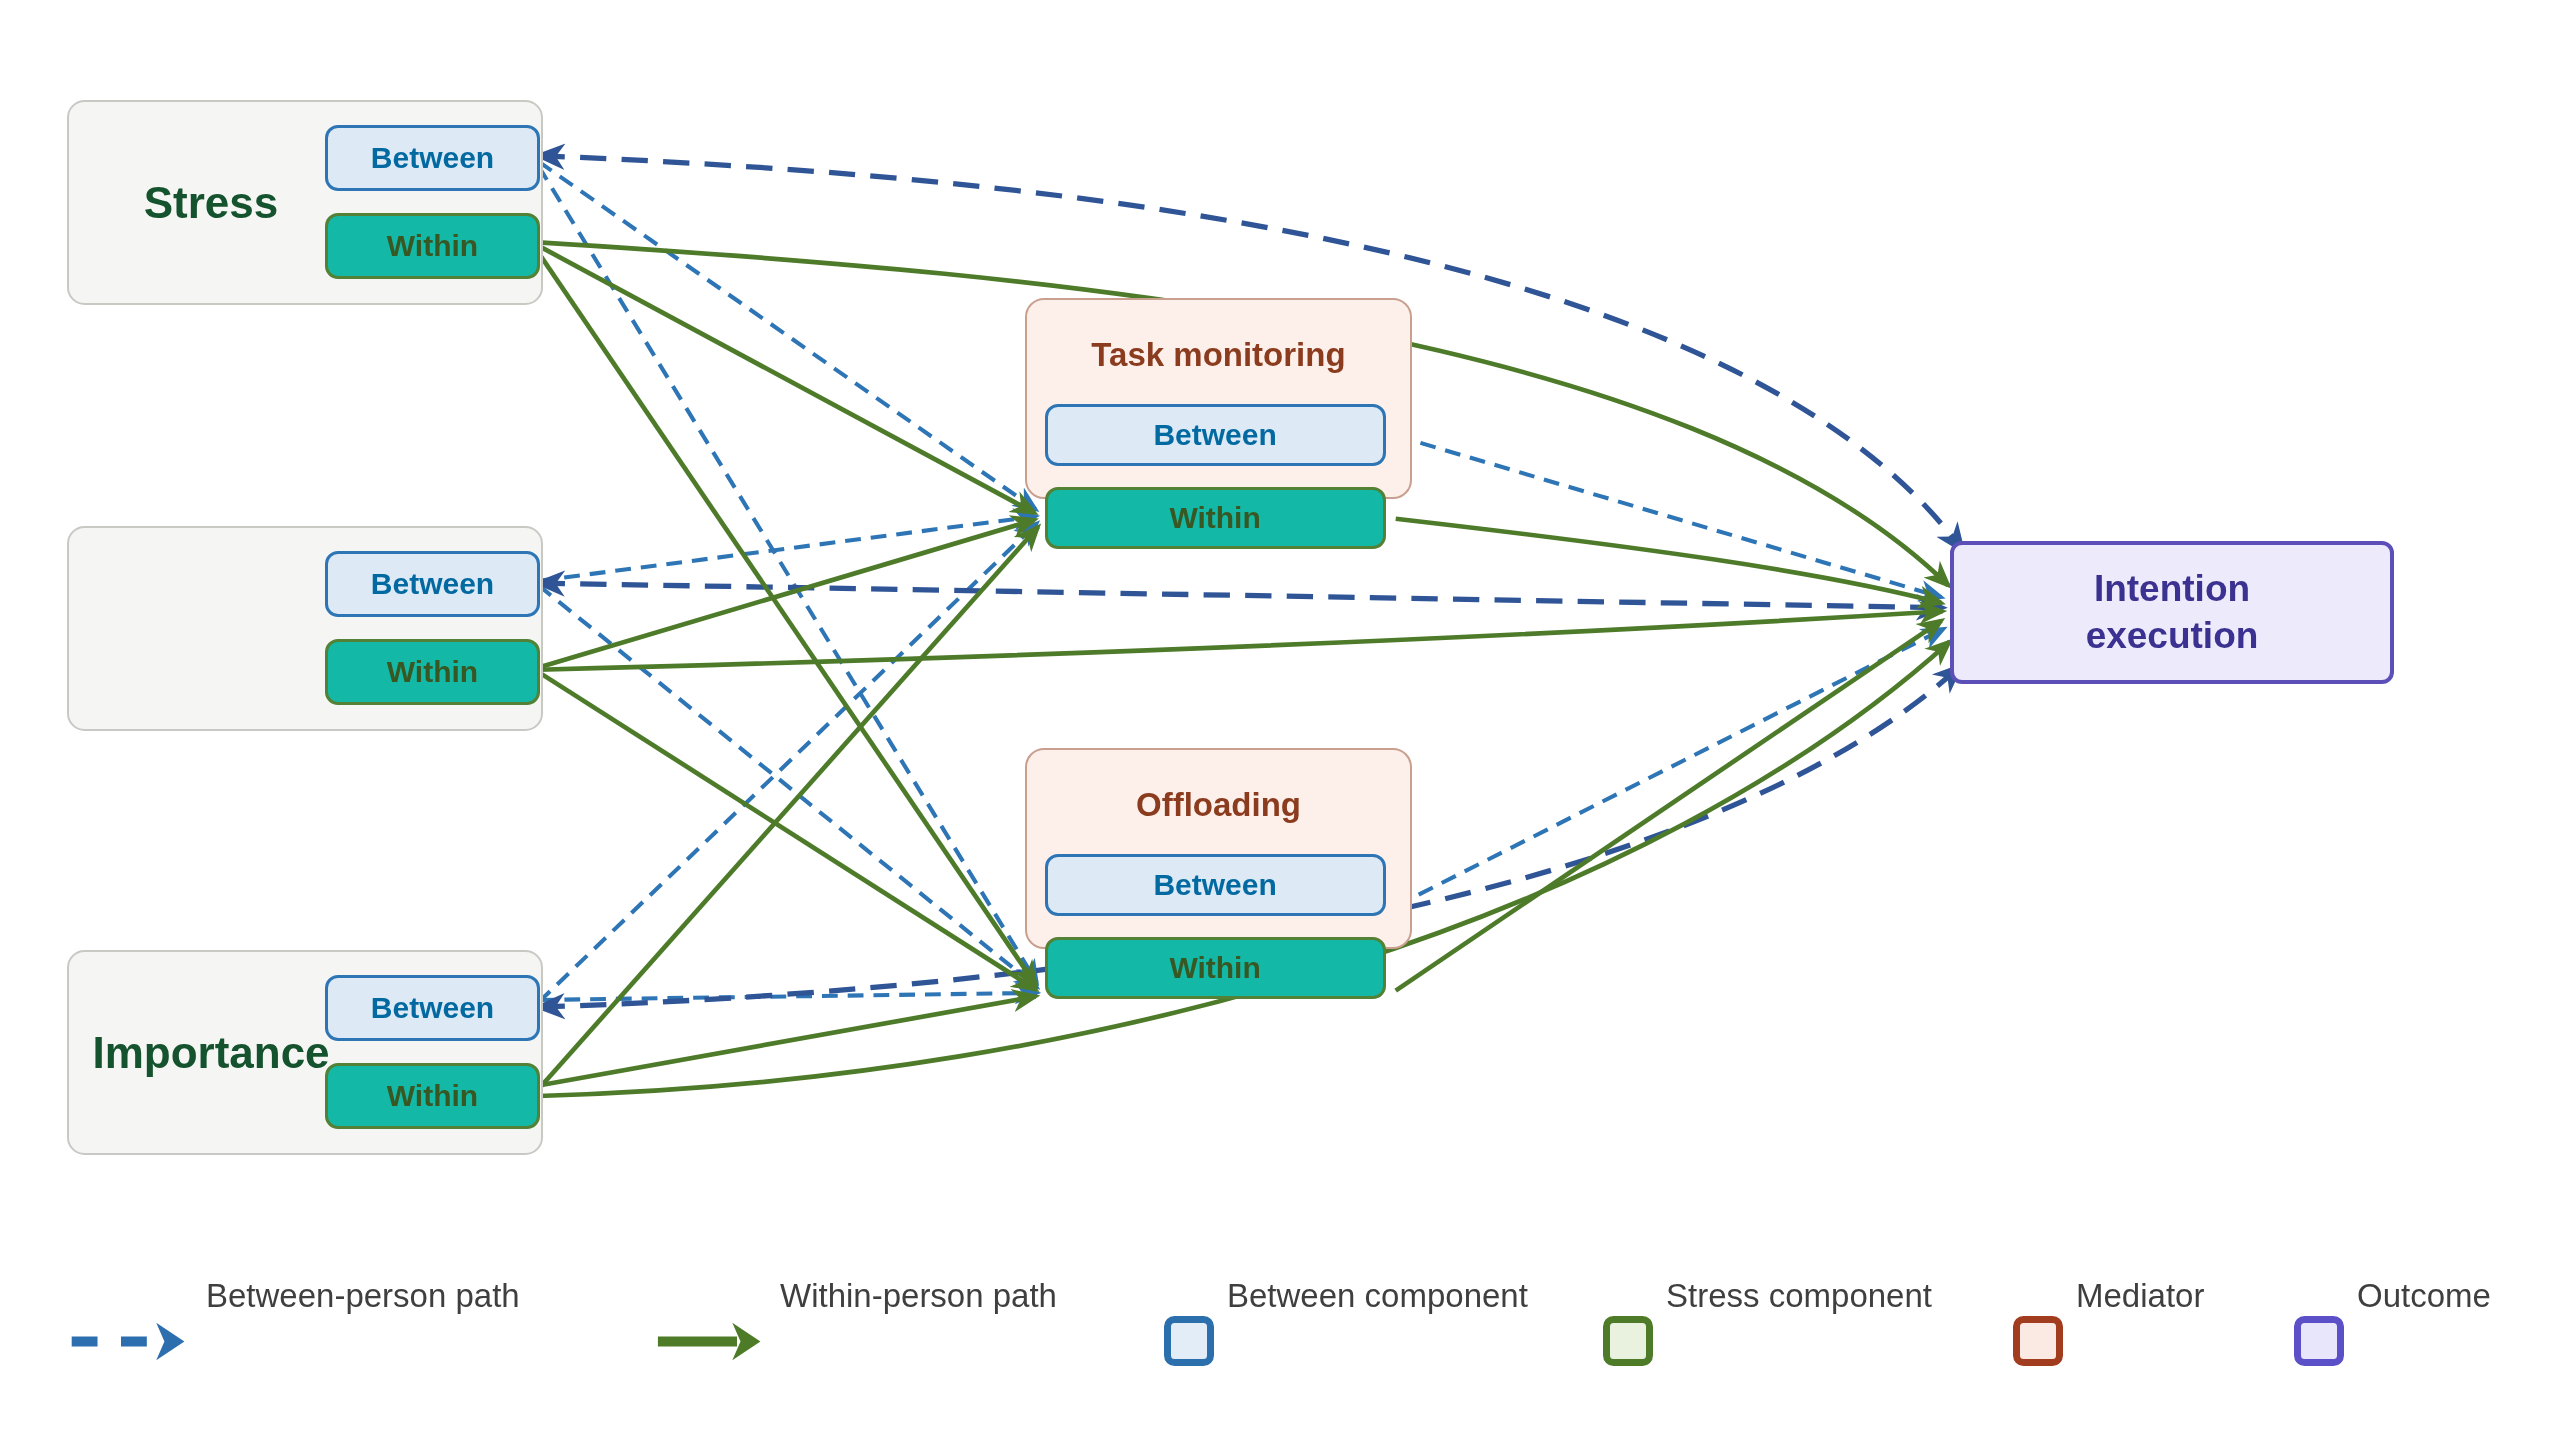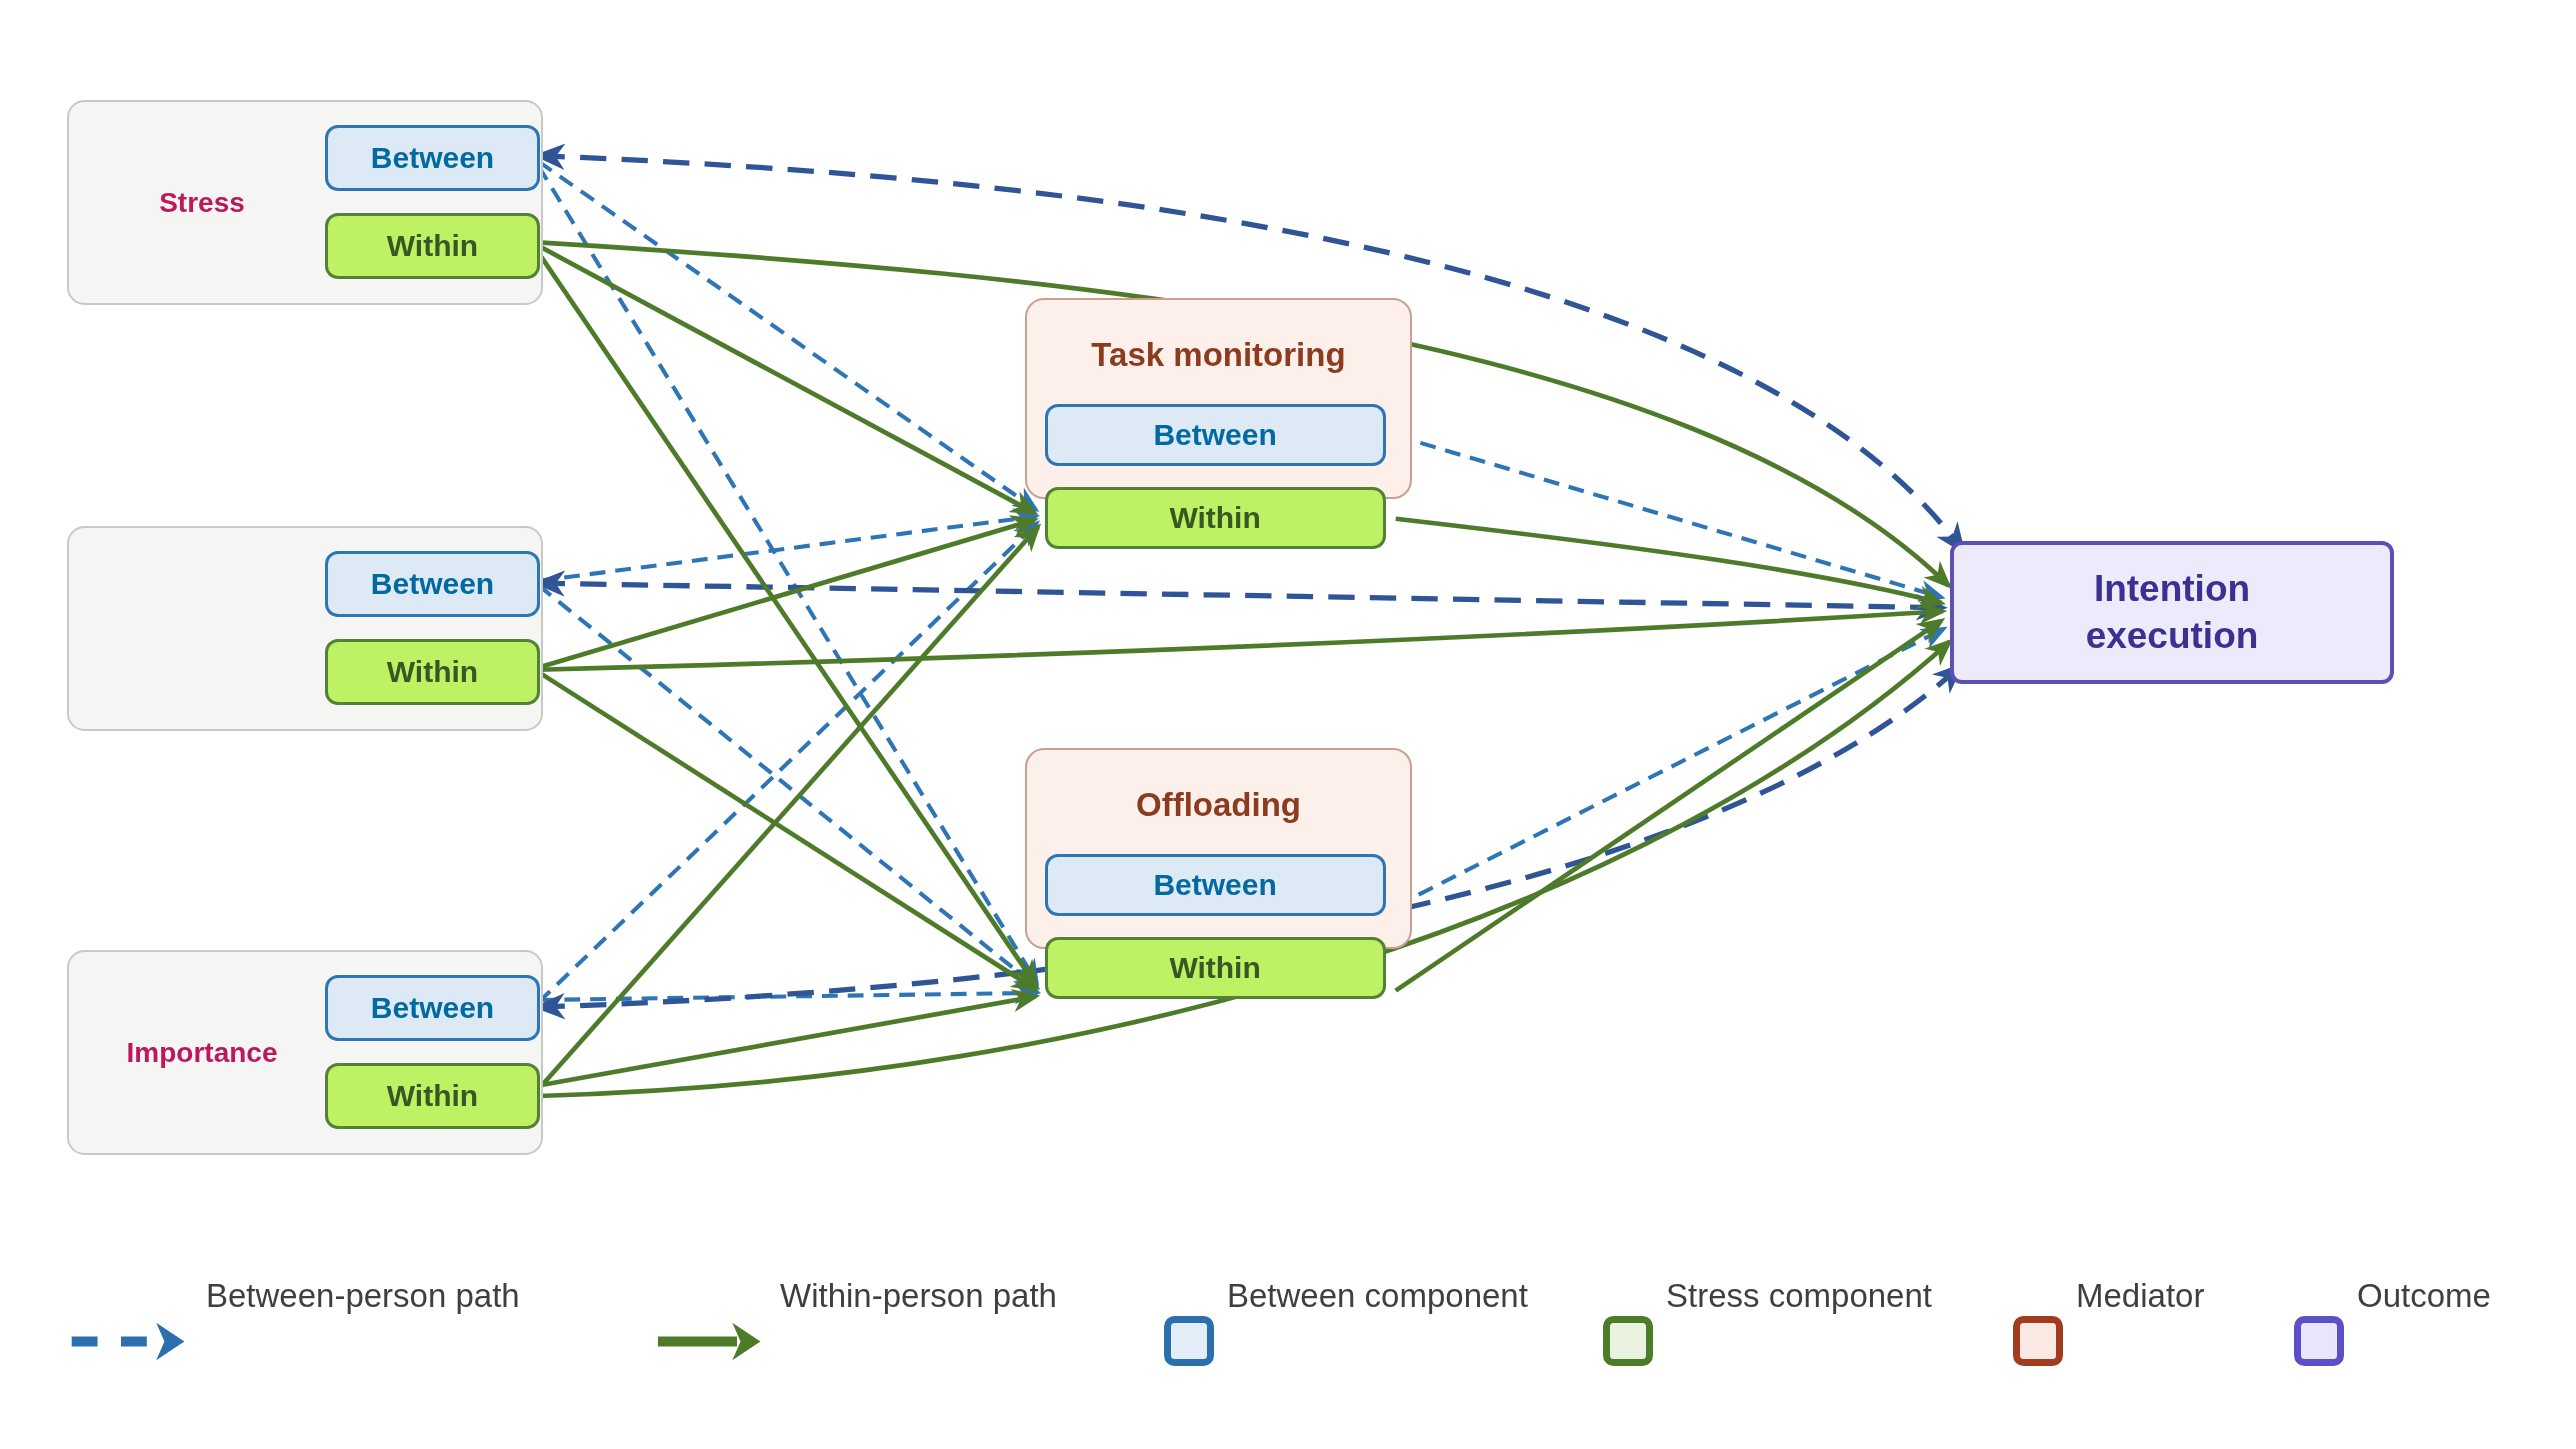--- a/index.html
+++ b/index.html
@@ -4,28 +4,28 @@
 <style>
   html,body{margin:0;padding:0;background:#ffffff;}
   body{width:2576px;height:1449px;position:relative;overflow:hidden;
        font-family:"Liberation Sans",sans-serif;}
   #canvas{position:absolute;inset:0;width:2576px;height:1449px;}
   #edges{position:absolute;left:0;top:0;z-index:1;}
 
   
   .predictor{position:absolute;left:67px;width:472px;height:201px;
     background:#f5f5f4;border:2.9px solid #c9c9c4;border-radius:17.6px;z-index:2;}
-  .predictor .plabel{position:absolute;left:7px;top:0;bottom:0;width:252px;
+  .predictor .plabel{position:absolute;left:16px;top:0;bottom:0;width:252px;
     display:flex;align-items:center;justify-content:center;
-    font-size:28px;font-weight:bold;color:#be185d;}
+    font-size:44px;font-weight:bold;color:#14532d;}
   .subbox{position:absolute;left:256px;width:209px;height:60px;
     border-radius:13px;display:flex;align-items:center;justify-content:center;
     font-size:30px;font-weight:bold;z-index:3;}
   .sub-between{background:#ddeaf6;border:3.5px solid #2e75b6;color:#0369a1;}
-  .sub-within{background:#bef264;border:3.5px solid #538135;color:#385723;}
+  .sub-within{background:#14b8a6;border:3.5px solid #538135;color:#385723;}
   .predictor .sub-between{top:23.4px;}
   .predictor .sub-within{top:111px;}
 
   .mediator{position:absolute;left:1025px;width:383px;height:197px;
     background:#fdf0ea;border:2.9px solid #c9a090;border-radius:19px;z-index:2;}
   .mediator .mtitle{position:absolute;left:10%;top:8.2px;width:80%;height:94px;
     display:flex;align-items:center;justify-content:center;text-align:center;
     font-size:33px;font-weight:bold;line-height:1.2;color:#8b3c1f;}
   .mediator .subbox{left:17.6px;width:335px;height:56px;}
   .mediator .sub-between{top:104px;}

